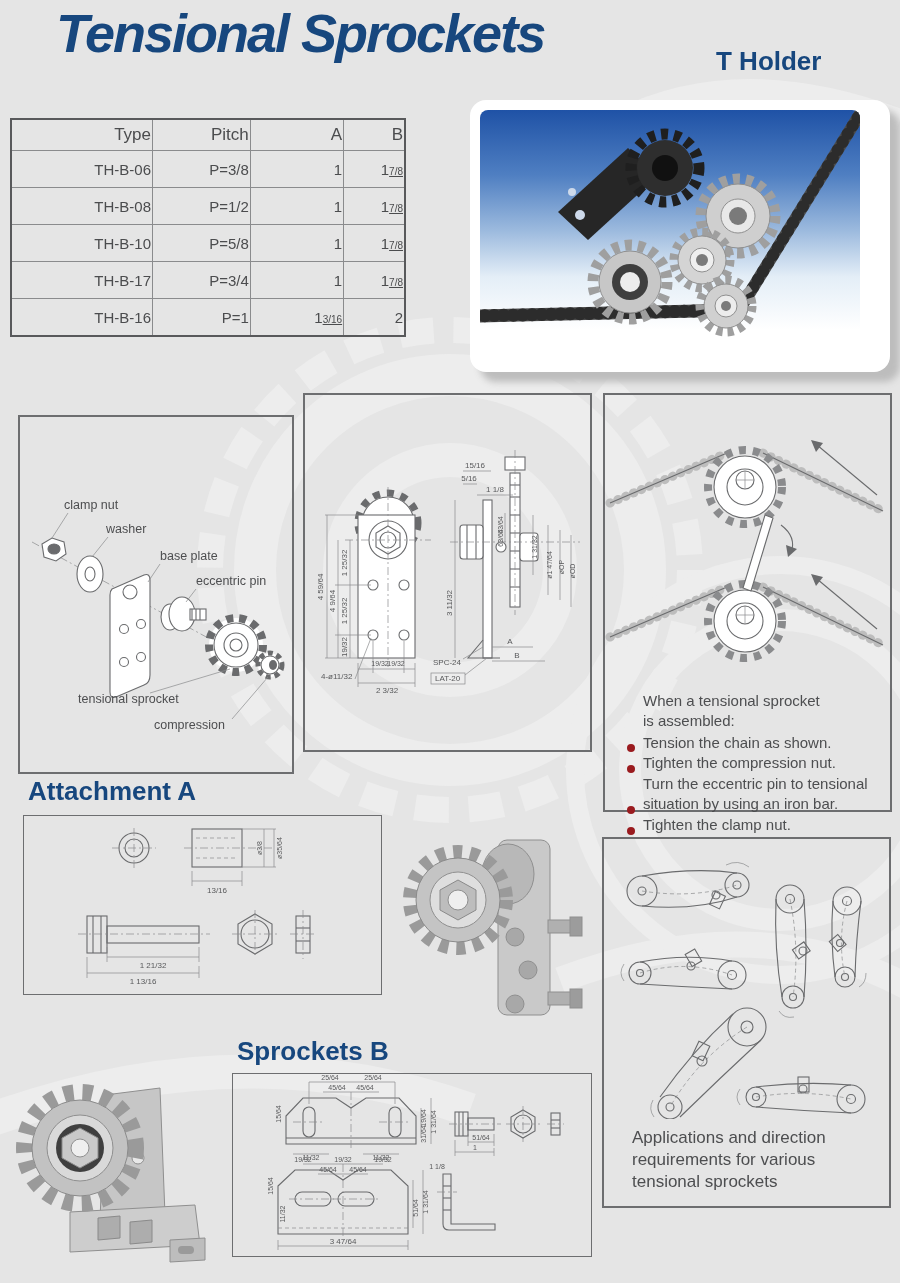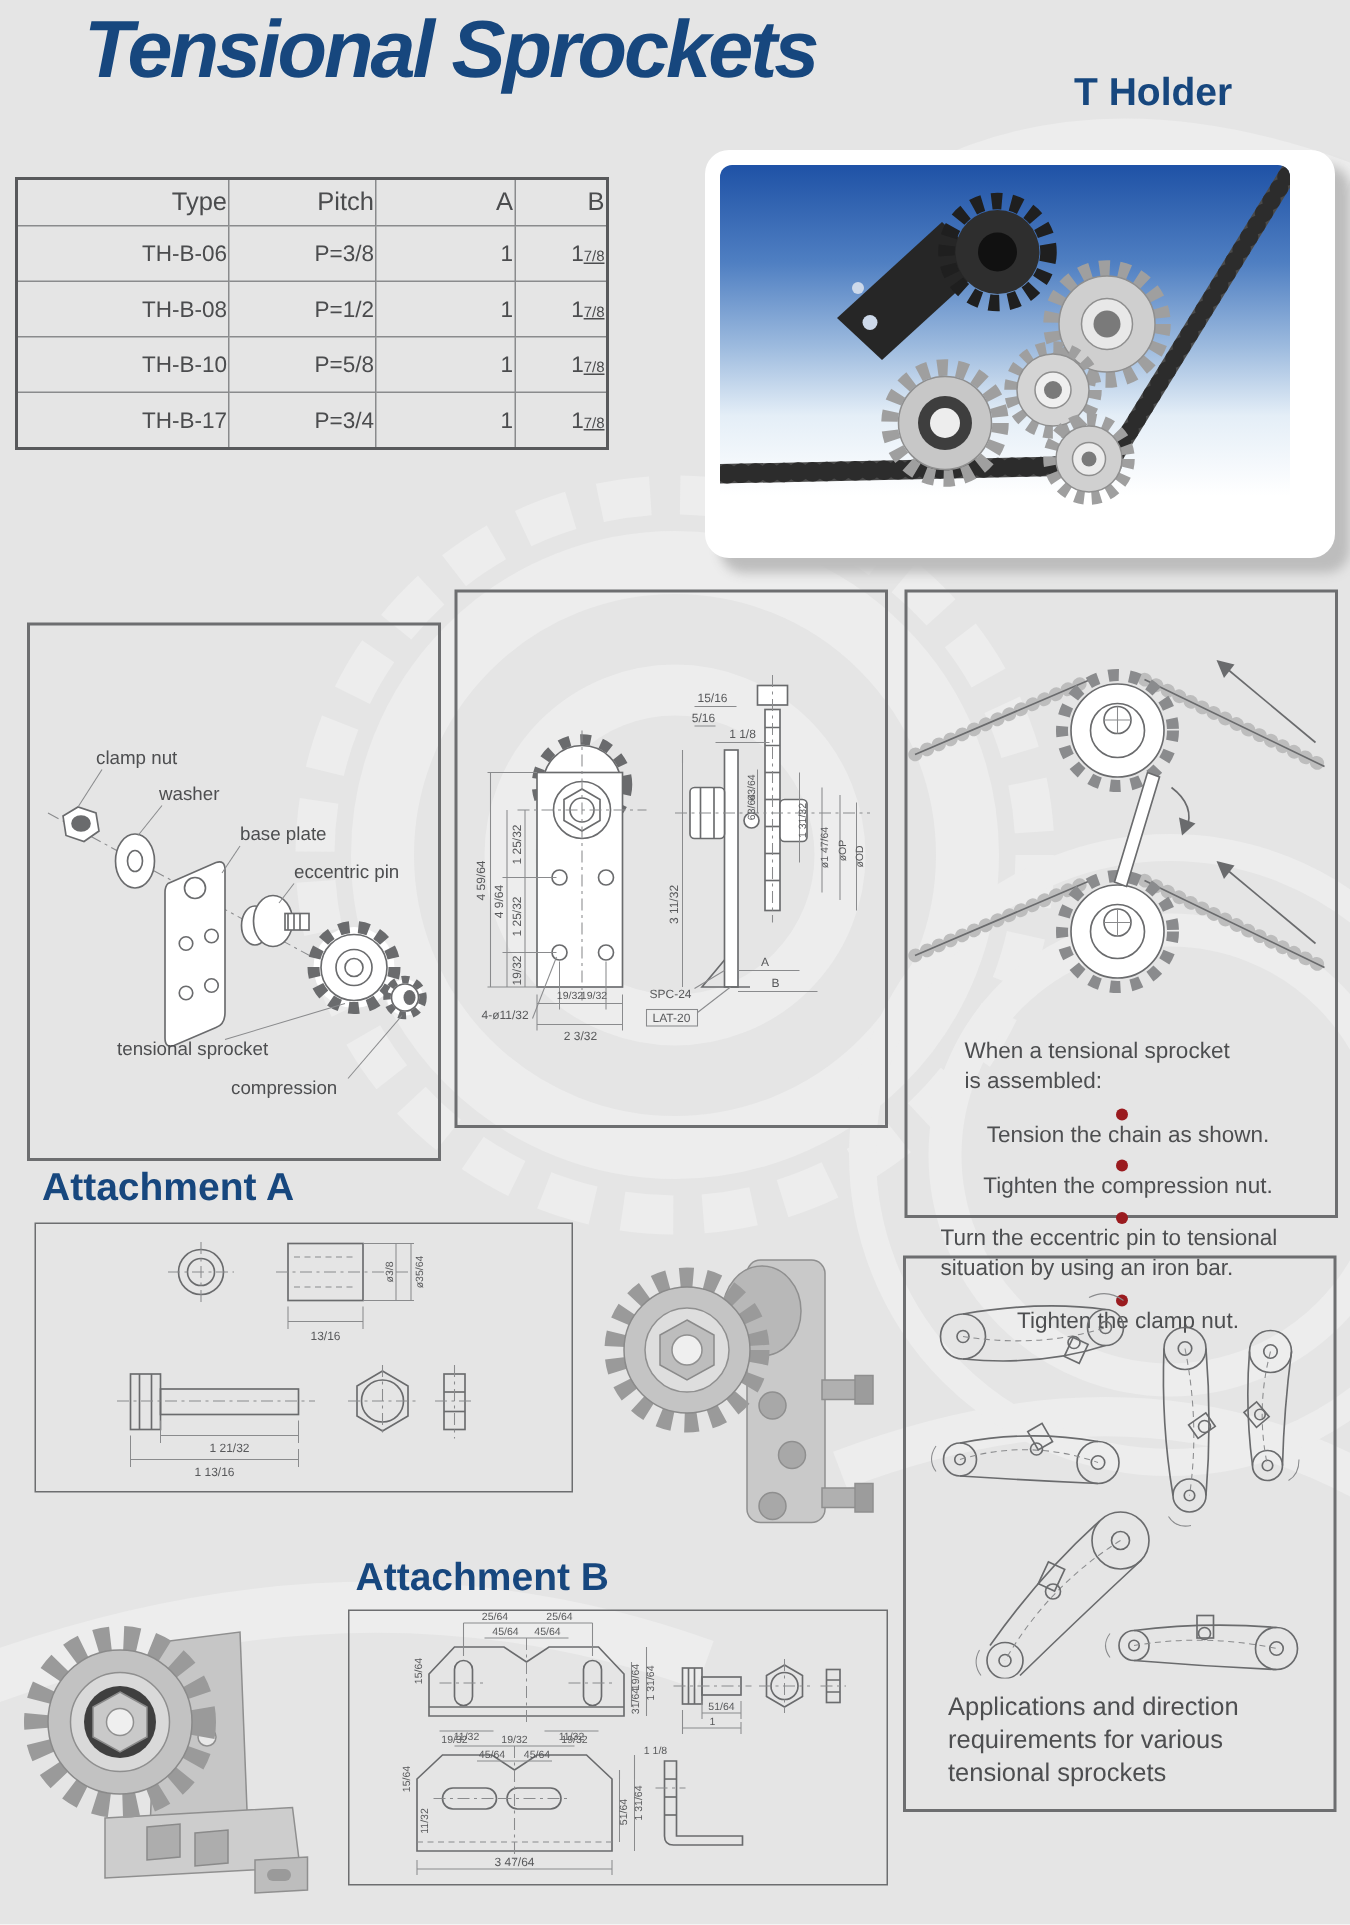--- a/index.html
+++ b/index.html
@@ -28,21 +28,21 @@
   .box3{left:603px;top:393px;width:285px;height:415px;}
   .boxA{left:23px;top:815px;width:357px;height:178px;border-width:1px;}
   .boxApps{left:602px;top:837px;width:285px;height:367px;}
   .boxB{left:232px;top:1073px;width:358px;height:182px;border-width:1px;}
   .sec-heading{font-size:26px;font-weight:bold;color:#17477e;z-index:2;}
   .headA{left:28px;top:776px;}
   .headB{left:237px;top:1036px;}
   .instructions{position:absolute;left:22px;top:296px;width:250px;z-index:2;
       font-size:15px;line-height:1.32;color:#4d4e50;}
   .intro{white-space:pre-line;margin-left:16px;margin-bottom:2px;}
-  .bullet-row{display:flex;align-items:center;margin-top:1px;flex-direction:column;}
+  .bullet-row{display:flex;align-items:flex-end;margin-top:1px;}
   .dot{flex:0 0 auto;width:8px;height:8px;border-radius:50%;background:#9a1b1f;
        margin:6px 8px 0 0;}
   .apps-caption{position:absolute;left:28px;top:288px;width:230px;font-size:17px;
       line-height:1.3;color:#4d4e50;white-space:pre-line;z-index:2;}
   .photoA{left:400px;top:812px;width:195px;height:228px;z-index:2;}
   .photoB{left:10px;top:1040px;width:212px;height:238px;z-index:2;}
   svg text{fill:#58595b;}
   .dim{font-size:8px;}
   .dim6{font-size:7px;}
   .lbl{font-size:12.5px;fill:#4d4e50;}
@@ -99,20 +99,26 @@
       <td>P=5/8</td>
       <td><span>1</span><span class="frac"></span></td>
       <td><span>1</span><span class="frac">7/8</span></td>
     </tr>
     <tr>
       <td>TH-B-17</td>
       <td>P=3/4</td>
       <td><span>1</span><span class="frac"></span></td>
       <td><span>1</span><span class="frac">7/8</span></td>
     </tr>
+    <tr>
+      <td>TH-B-16</td>
+      <td>P=1</td>
+      <td><span>1</span><span class="frac">3/16</span></td>
+      <td><span>2</span><span class="frac"></span></td>
+    </tr>
   </tbody>
 </table>
 
 <div class="abs photo-panel">
  <div class="photo-inner">
   <svg width="380" height="232">
 
     <line x1="-5" y1="206" x2="262" y2="200" stroke="#4a4a4a" stroke-width="13"></line>
     <line x1="-5" y1="206" x2="262" y2="200" stroke="#2c2c2c" stroke-width="13" stroke-dasharray="0.5 9" stroke-linecap="round"></line>
     <line x1="258" y1="202" x2="386" y2="-6" stroke="#4a4a4a" stroke-width="12"></line>
@@ -514,21 +520,21 @@
     <polygon points="120,182 142,180 142,202 120,204" fill="#adadad" stroke="#8a8a8a"></polygon>
     <circle cx="70" cy="108" r="56" fill="none" stroke="#9a9a9a" stroke-width="16" stroke-dasharray="10 9"></circle>
     <circle cx="70" cy="108" r="48" fill="#c2c2c2" stroke="#8a8a8a"></circle>
     <circle cx="70" cy="108" r="33" fill="#d9d9d9" stroke="#8f8f8f"></circle>
     <circle cx="70" cy="108" r="24" fill="#3f3f3f"></circle>
     <polygon points="70,88 88,98 88,118 70,128 52,118 52,98" fill="#c9c9c9" stroke="#8a8a8a"></polygon>
     <circle cx="70" cy="108" r="9" fill="#efefef" stroke="#909090"></circle>
   </svg>
 </div>
 
-<div class="abs sec-heading headB">Attachment B</div>
+<div class="abs sec-heading headB">Sprockets B</div>
 <div class="panel boxB">
   <svg width="356" height="180" viewBox="0 0 356 180">
 
     <polygon points="53,42 70,24 103,24 118,34 133,24 166,24 183,42 183,70 53,70" class="draw"></polygon>
     <line x1="53" y1="64" x2="183" y2="64" class="draw"></line>
     <rect x="70" y="33" width="12" height="30" rx="6" class="draw"></rect>
     <rect x="156" y="33" width="12" height="30" rx="6" class="draw"></rect>
     <line x1="118" y1="18" x2="118" y2="76" class="cl"></line>
     <line x1="60" y1="48" x2="92" y2="48" class="cl"></line>
         <line x1="146" y1="48" x2="178" y2="48" class="cl"></line>

